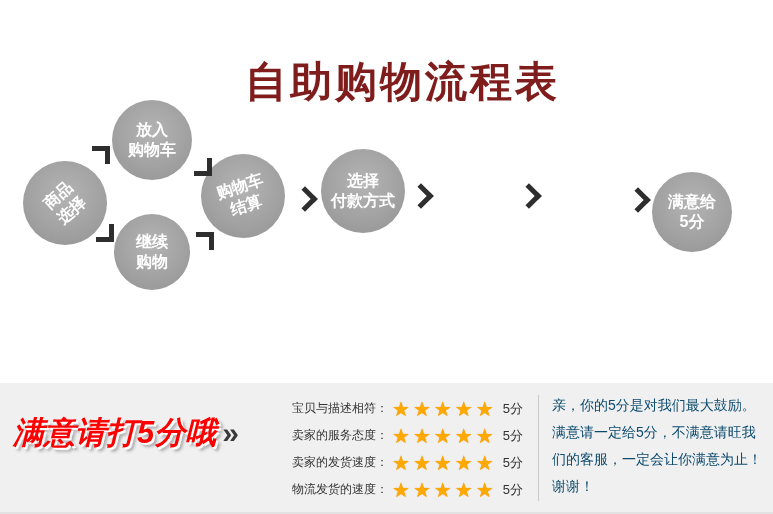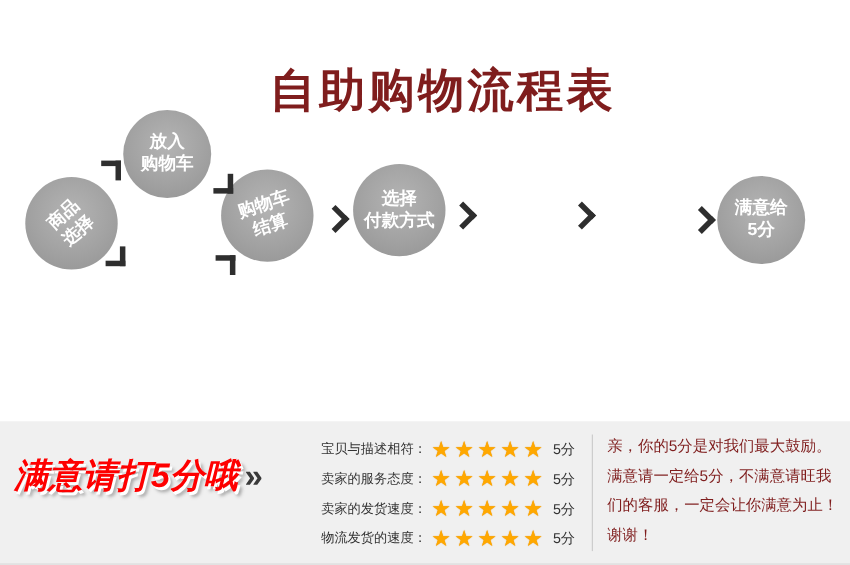--- a/index.html
+++ b/index.html
@@ -19,21 +19,21 @@
   .rot-strong{transform:rotate(-42deg);}
   .rot-mild{transform:rotate(-18deg);}
 
   .c1{left:23px;top:161px;width:84px;height:84px;}
   .c2{left:112px;top:100px;width:80px;height:80px;}
   .c3{left:114px;top:214px;width:76px;height:76px;}
   .c4{left:201px;top:154px;width:84px;height:84px;}
   .c5{left:321px;top:149px;width:84px;height:84px;}
   .c6{left:434px;top:153px;width:76px;height:76px;}
   .c7{left:544px;top:153px;width:76px;height:76px;}
-  .c8{left:652px;top:160px;width:80px;height:80px;justify-content:center;}
+  .c8{left:652px;top:172px;width:80px;height:80px;justify-content:center;}
 
   .chev{position:absolute;width:13px;height:13px;
     border-top:5px solid #2e2e2e;border-right:5px solid #2e2e2e;}
   .a1{left:92px;top:146px;transform:rotate(0deg);}    
   .a2{left:96px;top:224px;transform:rotate(90deg);}   
   .a3{left:194px;top:158px;transform:rotate(90deg);}  
   .a4{left:196px;top:232px;transform:rotate(0deg);}   
   .a5{left:296px;top:190px;transform:rotate(45deg);}  
   .a6{left:412px;top:187px;transform:rotate(45deg);}
   .a7{left:520px;top:187px;transform:rotate(45deg);}
@@ -50,38 +50,42 @@
 
   .ratings{position:absolute;left:268px;top:12px;}
   .rating-row{display:flex;align-items:center;height:27px;}
   .rating-label{width:120px;text-align:right;font-size:12px;color:#333333;}
   .rating-stars{font-size:20px;color:#ffa800;letter-spacing:3px;line-height:1;margin-left:4px;
     text-shadow:0 0 1px #e08900;}
   .rating-score{font-size:13px;color:#333333;margin-left:6px;}
 
   .divider{position:absolute;left:538px;top:12px;width:1px;height:106px;background:#c9c9c9;}
   .note{position:absolute;left:552px;top:9px;width:213px;font-size:14px;
-    color:#7f1d1d;line-height:27px;}
+    color:#0c4a6e;line-height:27px;}
 </style>
 </head>
 <body>
 
 <div class="screen">
 
   <h1 class="page-title">自助购物流程表</h1>
 
   <div class="flow">
 
     <div class="circle c1">
       <span class="ct rot-strong">商品
 选择</span>
     </div>
     <div class="circle c2">
       <span class="ct">放入
 购物车</span>
+    </div>
+    <div class="circle c3">
+      <span class="ct">继续
+购物</span>
     </div>
     <div class="circle c4">
       <span class="ct rot-mild">购物车
 结算</span>
     </div>
     <div class="circle c5">
       <span class="ct">选择
 付款方式</span>
     </div>
     <div class="circle c8">

